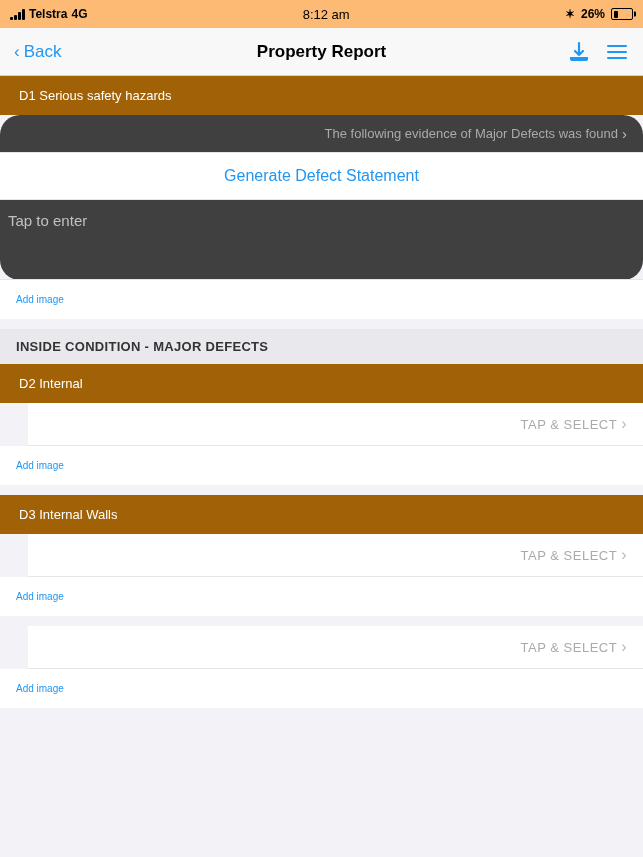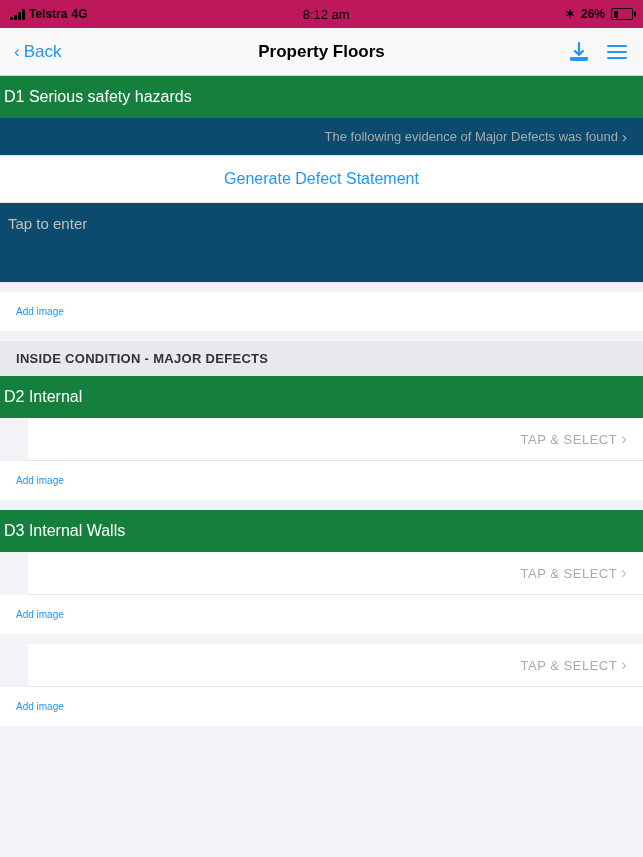--- a/index.html
+++ b/index.html
@@ -7,21 +7,21 @@
     body {
       font-family: -apple-system, BlinkMacSystemFont, 'Helvetica Neue', Helvetica, Arial, sans-serif;
       background: #f2f2f7;
       width: 643px;
       min-height: 857px;
       overflow-x: hidden;
     }
 
     
     .status-bar {
-      background: #be185d;
+      background: #fdba74;
       height: 28px;
       display: flex;
       align-items: center;
       justify-content: space-between;
       padding: 8px 10px;
       font-size: 12px;
       font-weight: 600;
       color: #000;
     }
     .status-bar .left { display: flex; align-items: center; gap: 4px; }
@@ -106,42 +106,43 @@
       gap: 14px;
     }
 
     
     .content {
       background: #f2f2f7;
     }
 
     
     .section-header-blue {
-      background: #15803d;
-      padding: 12px 4px;
+      background: #a16207;
+      padding: 12px 19px;
       color: #fff;
-      font-size: 16px;
+      font-size: 13px;
       font-weight: 500;
     }
 
     
     .section-header-gray {
       background: #e8e8ed;
       padding: 10px 16px;
       color: #333;
       font-size: 13px;
       font-weight: 700;
       letter-spacing: 0.3px;
       text-transform: uppercase;
     }
 
     
     .card-section {
-      background: #0c4a6e;
-      margin-bottom: 9px;
+      background: #404040;
+      margin-bottom: 0;
+      border-radius: 20px;
     }
 
     
     .row-chevron {
       display: flex;
       align-items: center;
       justify-content: flex-end;
       padding: 10px 16px;
       color: #aaa;
       font-size: 13px;
@@ -259,21 +260,21 @@
       </div>
     </div>
   </div>
 </div>
 
 <div class="nav-bar">
   <div class="nav-back">
     <span>‹</span>
     <span>Back</span>
   </div>
-  <div class="nav-title">Property Floors</div>
+  <div class="nav-title">Property Report</div>
   <div class="nav-actions">
     <div class="icon-download">
       <svg width="24" height="24" viewBox="0 0 24 24" fill="none" xmlns="http://www.w3.org/2000/svg">
         <path d="M12 3v12m0 0l-4-4m4 4l4-4M4 18h16" stroke="#2196F3" stroke-width="2.2" stroke-linecap="round" stroke-linejoin="round"></path>
         <path d="M4 18v1a1 1 0 001 1h14a1 1 0 001-1v-1" stroke="#2196F3" stroke-width="2.2" stroke-linecap="round"></path>
       </svg>
     </div>
     <div class="icon-menu">
       <span></span>
         <span></span>

